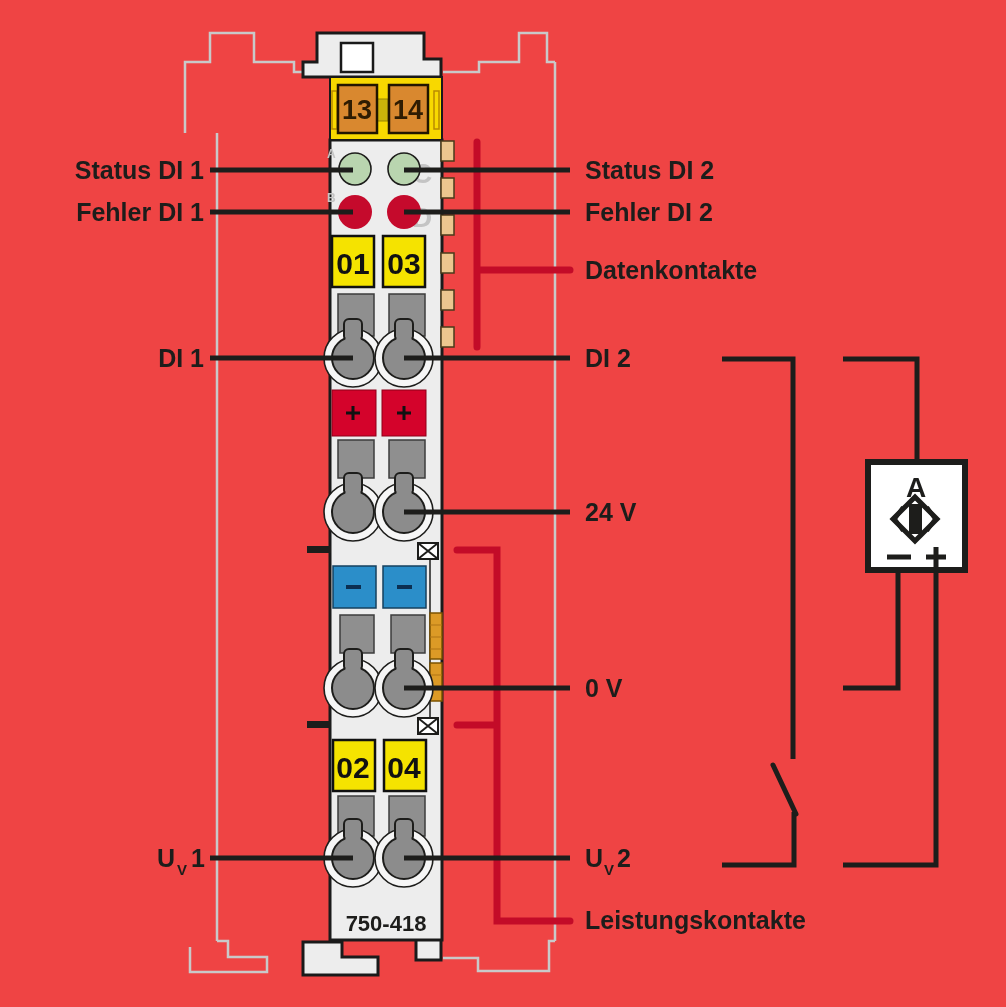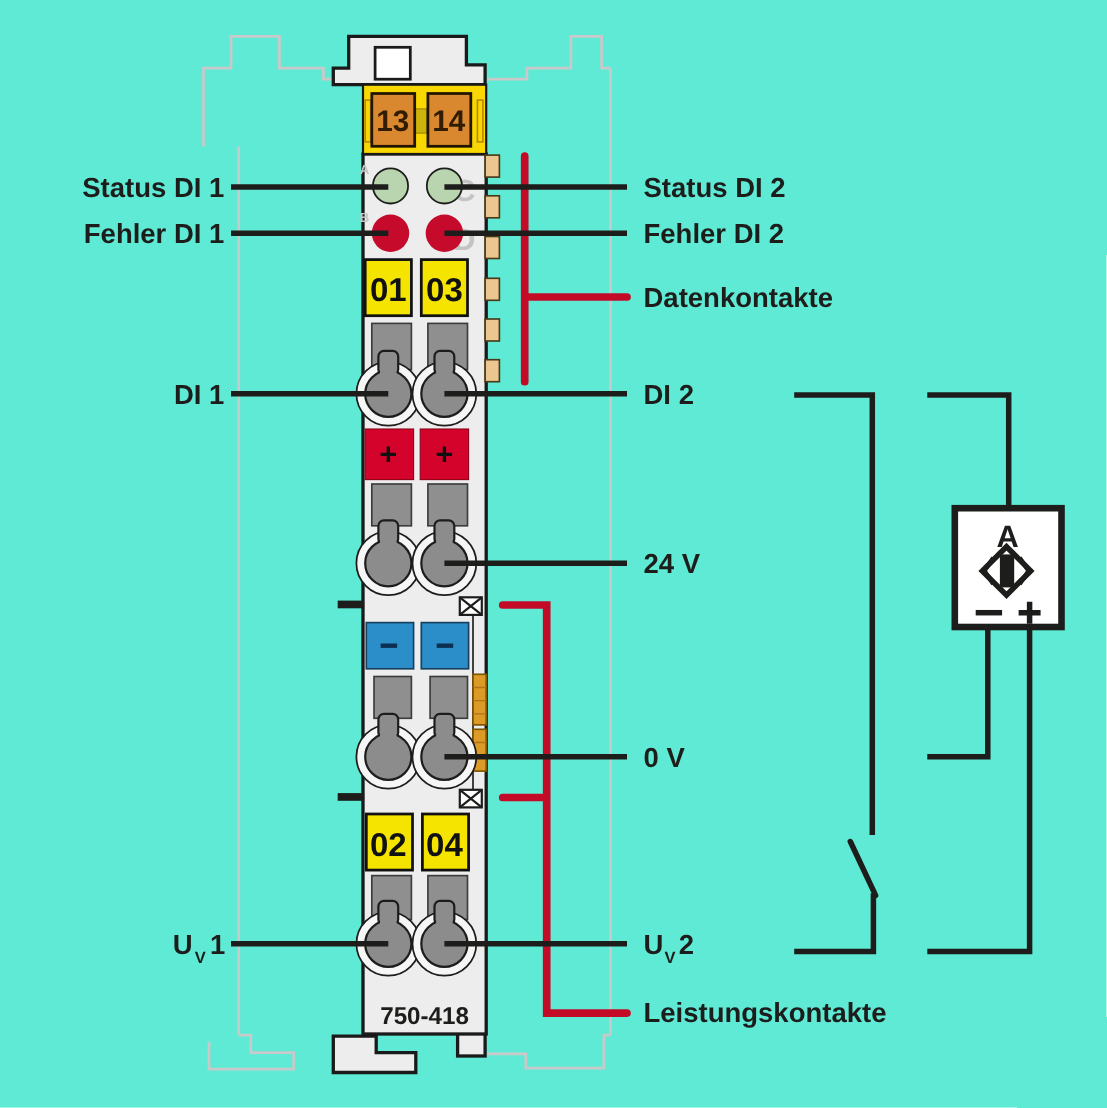--- a/index.html
+++ b/index.html
@@ -1,16 +1,16 @@
 <!DOCTYPE html>
 <html><head>
 <meta charset="utf-8">
 <style>
   html,body{margin:0;padding:0;background:#fff;}
-  .wrap{position:relative;width:1006px;height:1007px;background:#5eead4;overflow:hidden;}
+  .wrap{position:relative;width:1006px;height:1007px;background:#ef4444;overflow:hidden;}
   svg{position:absolute;left:0;top:0;}
   text{font-family:"Liberation Sans","DejaVu Sans",sans-serif;font-weight:bold;fill:#1d1d1b;}
   .lbl{font-size:25px;}
   .sub{font-size:15px;}
   .hdr{font-size:27px;fill:#2f1c02;}
   .io{font-size:30px;fill:#111;}
   .gl-sm{font-size:12px;fill:#c4c4c4;}
   .gl-lg{font-size:28px;fill:#c4c4c4;}
   .modnum{font-size:22px;}
   .sensA{font-size:28px;}

